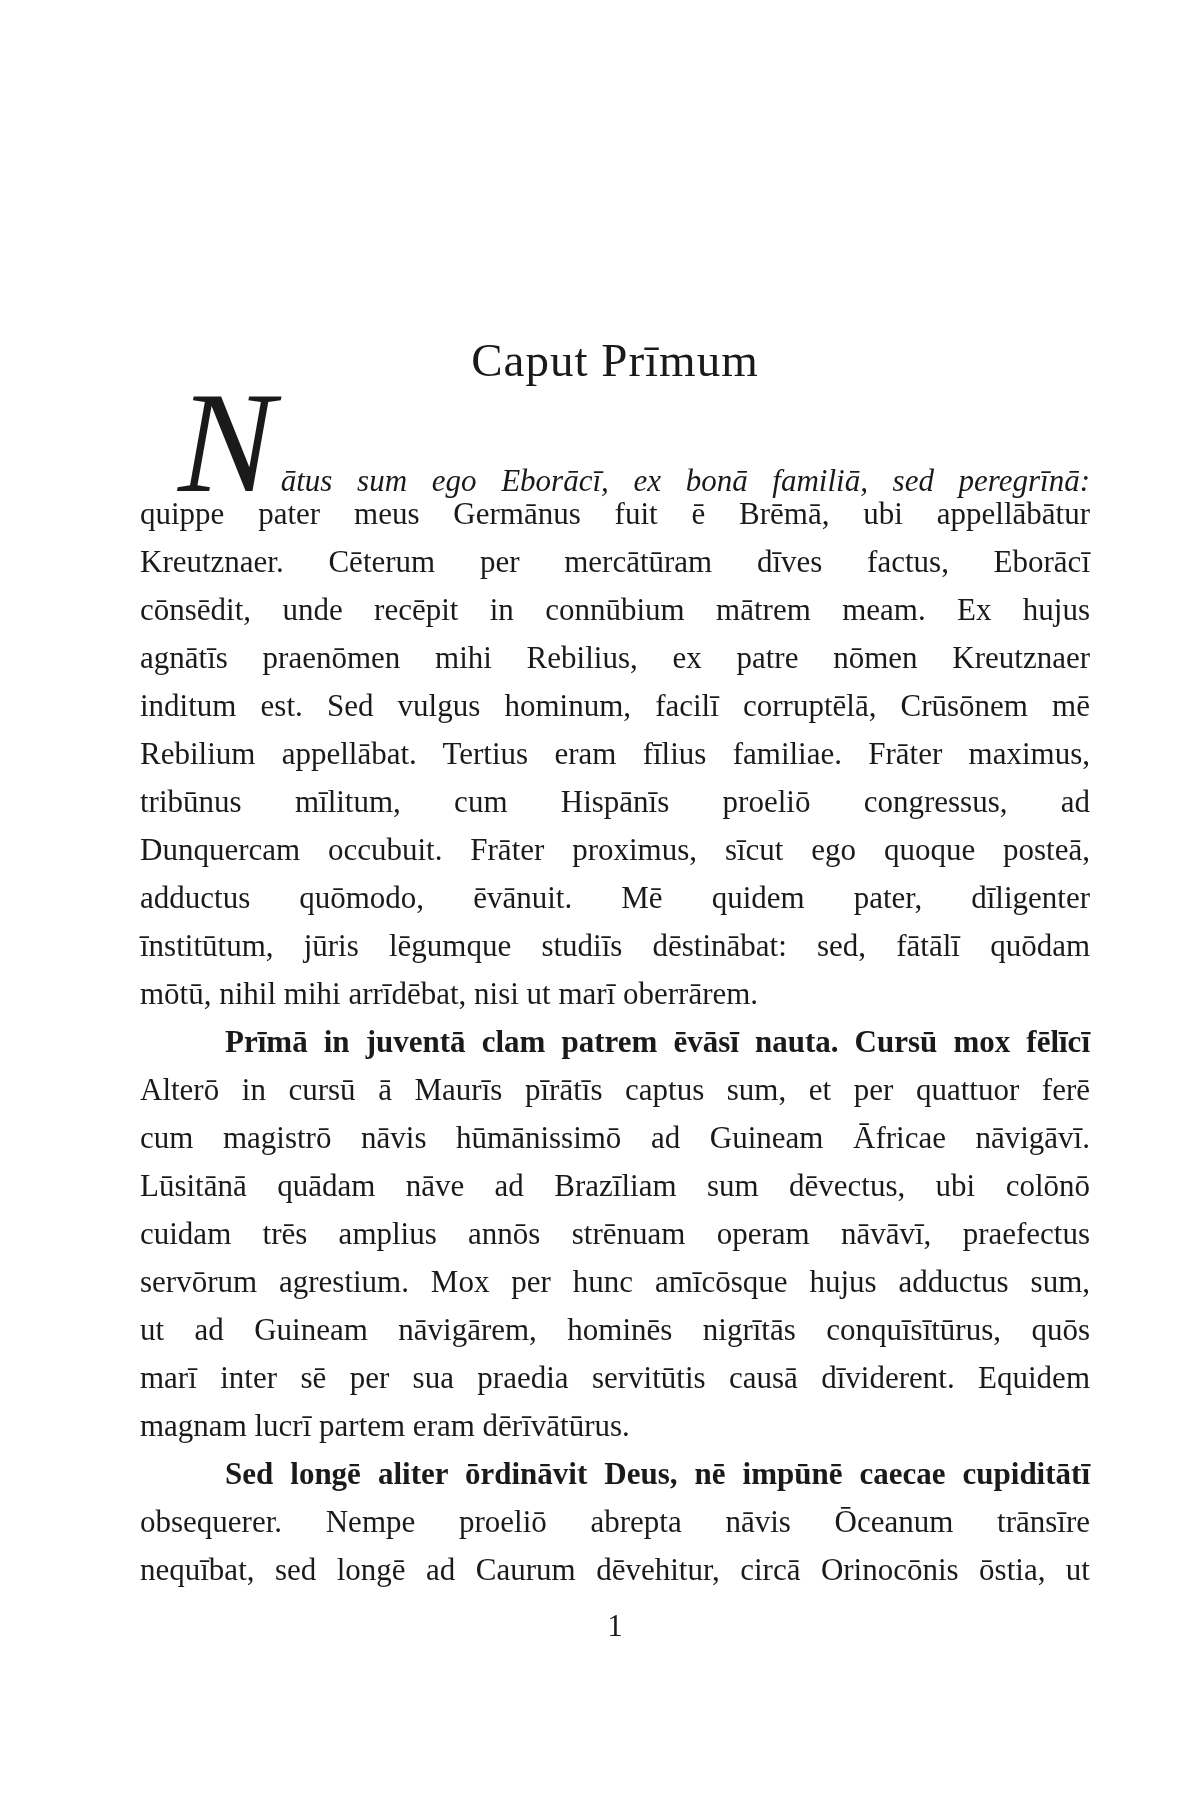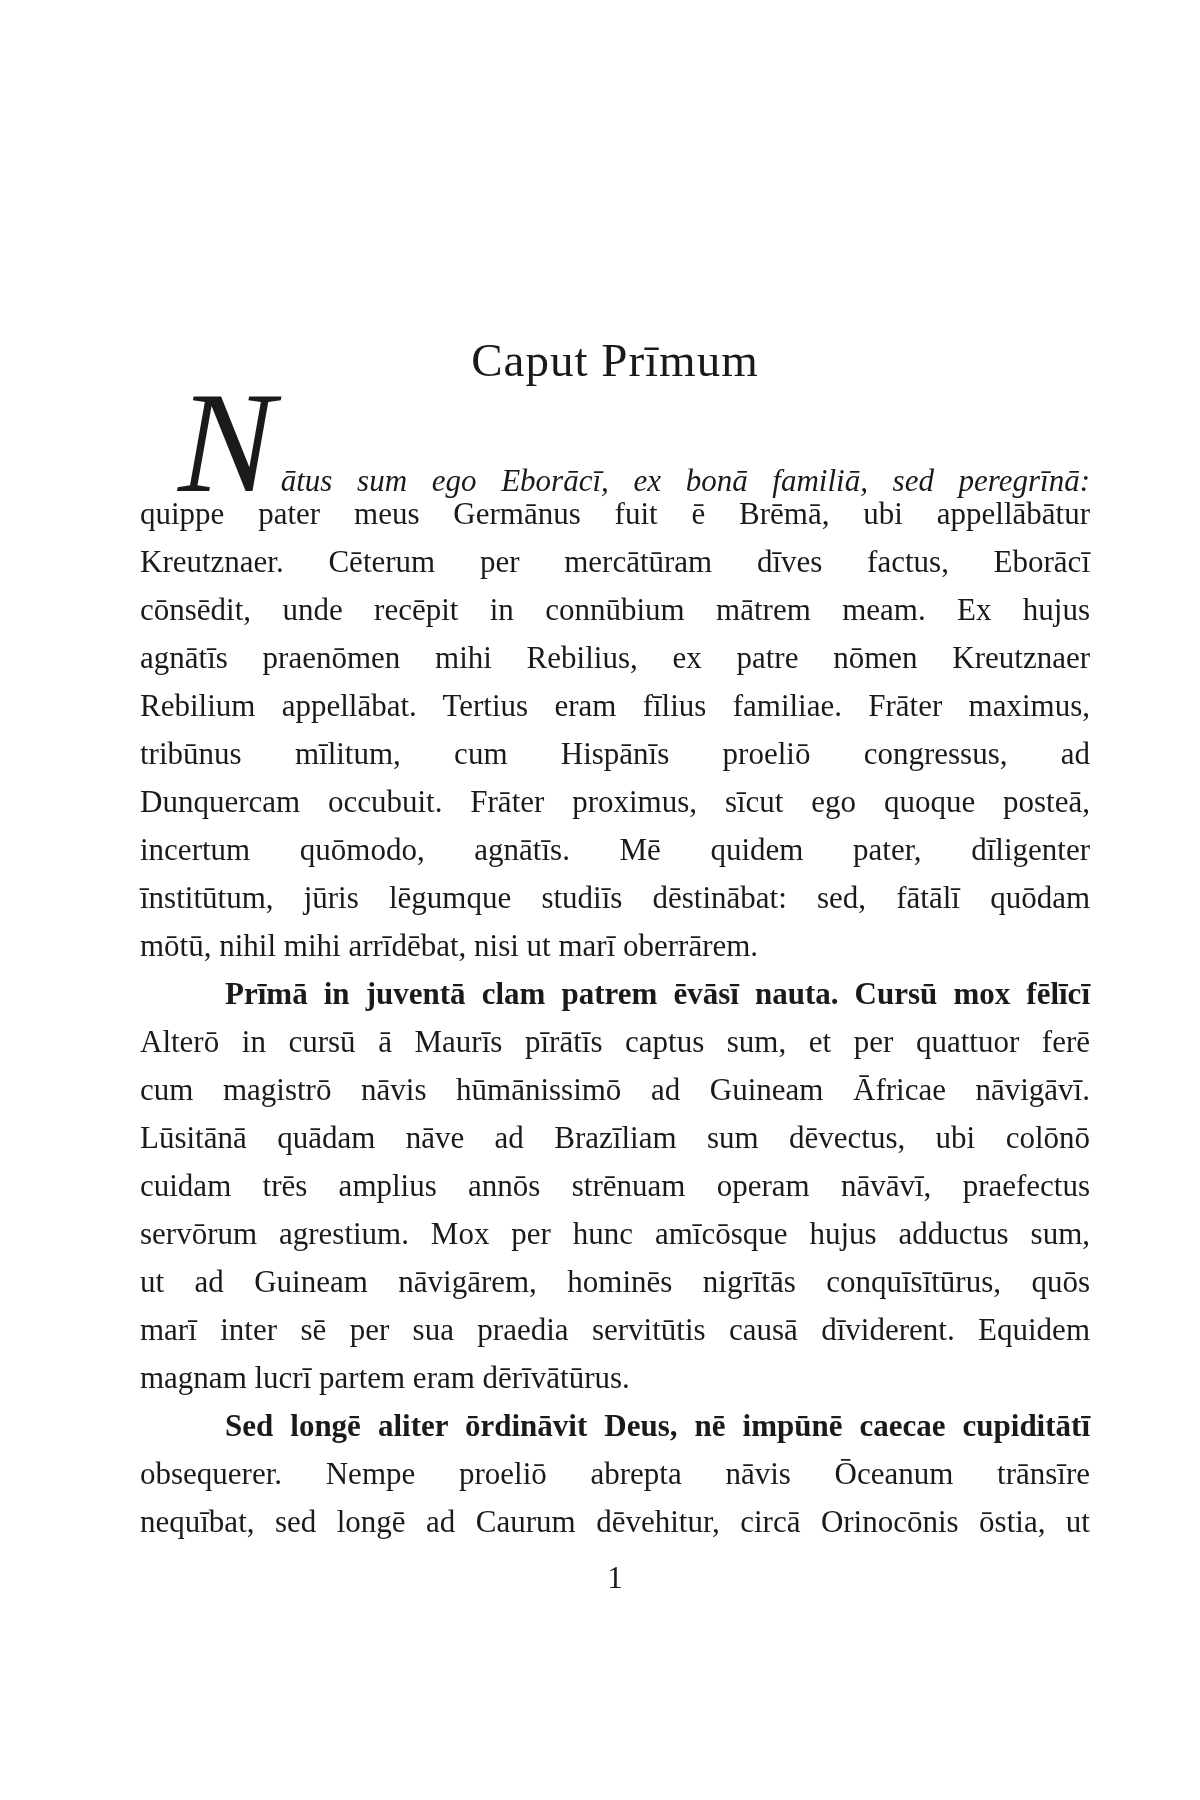--- a/index.html
+++ b/index.html
@@ -76,24 +76,25 @@
 <div class="page" style="background: rgb(255, 255, 255); color: rgb(26, 26, 26);">
   <div class="content">
     <h1 class="title">Caput Prīmum</h1>
     <div class="paragraphs" id="paragraphs">
         <div class="para">
           <div class="line dropline"><span class="drop-cap">N</span><span>ātus sum ego Eborācī, ex bonā familiā, sed peregrīnā:</span></div>
           <div class="line">quippe pater meus Germānus fuit ē Brēmā, ubi appellābātur</div>
           <div class="line">Kreutznaer. Cēterum per mercātūram dīves factus, Eborācī</div>
           <div class="line">cōnsēdit, unde recēpit in connūbium mātrem meam. Ex hujus</div>
           <div class="line">agnātīs praenōmen mihi Rebilius, ex patre nōmen Kreutznaer</div>
+          <div class="line">inditum est. Sed vulgus hominum, facilī corruptēlā, Crūsōnem mē</div>
           <div class="line">Rebilium appellābat. Tertius eram fīlius familiae. Frāter maximus,</div>
           <div class="line">tribūnus mīlitum, cum Hispānīs proeliō congressus, ad</div>
           <div class="line">Dunquercam occubuit. Frāter proximus, sīcut ego quoque posteā,</div>
-          <div class="line">incertum quōmodo, agnātīs. Mē quidem pater, dīligenter</div>
+          <div class="line">adductus quōmodo, ēvānuit. Mē quidem pater, dīligenter</div>
           <div class="line">īnstitūtum, jūris lēgumque studiīs dēstinābat: sed, fātālī quōdam</div>
           <div class="line flush">mōtū, nihil mihi arrīdēbat, nisi ut marī oberrārem.</div>
         </div>
         <div class="para">
           <div class="line indent">Prīmā in juventā clam patrem ēvāsī nauta. Cursū mox fēlīcī</div>
           <div class="line">Alterō in cursū ā Maurīs pīrātīs captus sum, et per quattuor ferē</div>
           <div class="line">cum magistrō nāvis hūmānissimō ad Guineam Āfricae nāvigāvī.</div>
           <div class="line">Lūsitānā quādam nāve ad Brazīliam sum dēvectus, ubi colōnō</div>
           <div class="line">cuidam trēs amplius annōs strēnuam operam nāvāvī, praefectus</div>
           <div class="line">servōrum agrestium. Mox per hunc amīcōsque hujus adductus sum,</div>

